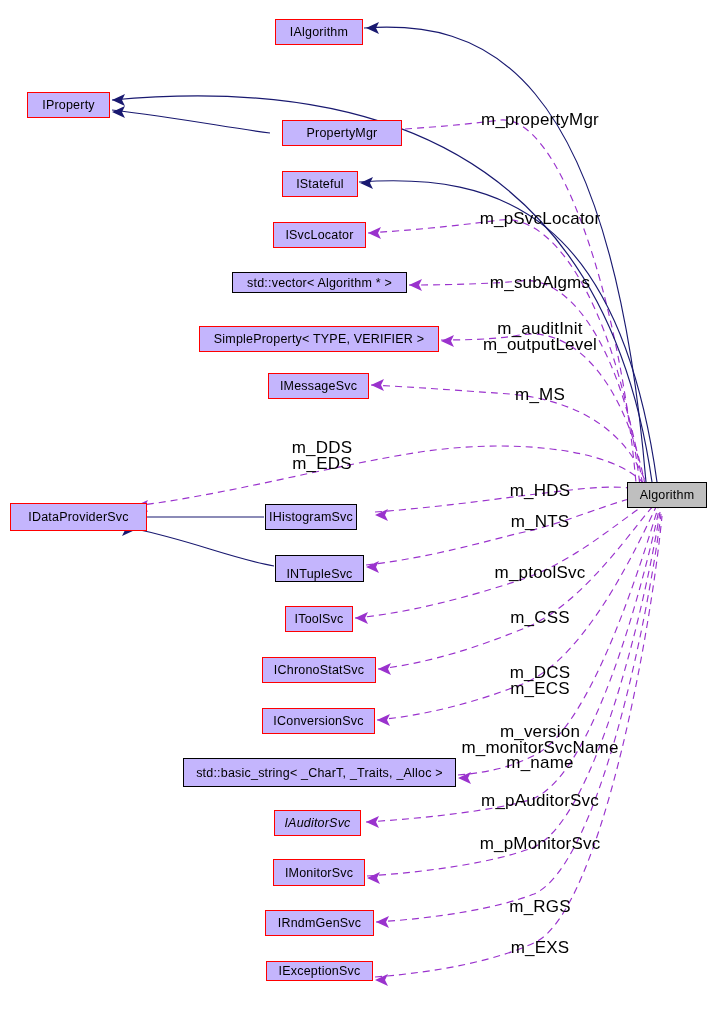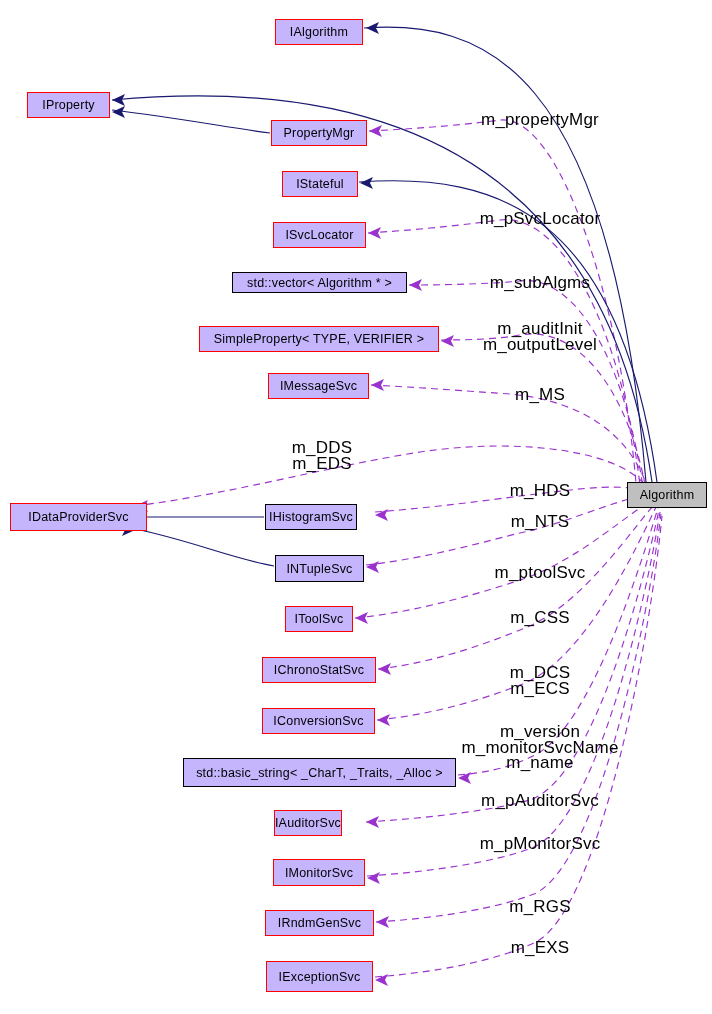--- a/index.html
+++ b/index.html
@@ -117,21 +117,21 @@
       </g>
   </svg>
 
   <div id="node-layer">
       <div class="node" style="left: 275px; top: 19px; width: 88px; height: 26px;">
         <span>IAlgorithm</span>
       </div>
       <div class="node" style="left: 27px; top: 92px; width: 83px; height: 26px;">
         <span>IProperty</span>
       </div>
-      <div class="node" style="left: 271px; top: 120px; width: 96px; height: 26px;">
+      <div class="node" style="left: 282px; top: 120px; width: 120px; height: 26px;">
         <span>PropertyMgr</span>
       </div>
       <div class="node" style="left: 282px; top: 171px; width: 76px; height: 26px;">
         <span>IStateful</span>
       </div>
       <div class="node" style="left: 273px; top: 222px; width: 93px; height: 26px;">
         <span>ISvcLocator</span>
       </div>
       <div class="node black-border" style="left: 232px; top: 272px; width: 175px; height: 21px;">
         <span>std::vector&lt; Algorithm * &gt;</span>
@@ -141,45 +141,45 @@
       </div>
       <div class="node" style="left: 268px; top: 373px; width: 101px; height: 26px;">
         <span>IMessageSvc</span>
       </div>
       <div class="node" style="left: 10px; top: 503px; width: 137px; height: 28px;">
         <span>IDataProviderSvc</span>
       </div>
       <div class="node black-border" style="left: 265px; top: 504px; width: 92px; height: 26px;">
         <span>IHistogramSvc</span>
       </div>
-      <div class="node black-border" style="left: 275px; top: 555px; width: 89px; height: 27px;">
+      <div class="node black-border" style="left: 275px; top: 555px; width: 89px; height: 27px; align-items: flex-end;">
         <span>INTupleSvc</span>
       </div>
       <div class="node" style="left: 285px; top: 606px; width: 68px; height: 26px;">
         <span>IToolSvc</span>
       </div>
       <div class="node" style="left: 262px; top: 657px; width: 114px; height: 26px;">
         <span>IChronoStatSvc</span>
       </div>
       <div class="node" style="left: 262px; top: 708px; width: 113px; height: 26px;">
         <span>IConversionSvc</span>
       </div>
       <div class="node black-border" style="left: 183px; top: 758px; width: 273px; height: 29px;">
         <span>std::basic_string&lt; _CharT, _Traits, _Alloc &gt;</span>
       </div>
-      <div class="node" style="left: 274px; top: 810px; width: 68px; height: 26px;">
+      <div class="node" style="left: 274px; top: 810px; width: 87px; height: 26px; font-style: italic;">
         <span>IAuditorSvc</span>
       </div>
       <div class="node" style="left: 273px; top: 859px; width: 92px; height: 27px;">
         <span>IMonitorSvc</span>
       </div>
       <div class="node" style="left: 265px; top: 910px; width: 109px; height: 26px;">
         <span>IRndmGenSvc</span>
       </div>
-      <div class="node" style="left: 266px; top: 961px; width: 107px; height: 31px;">
+      <div class="node" style="left: 266px; top: 961px; width: 107px; height: 20px;">
         <span>IExceptionSvc</span>
       </div>
       <div class="node focus-node" style="left: 627px; top: 482px; width: 80px; height: 26px;">
         <span>Algorithm</span>
       </div>
     </div>
   <div id="label-layer">
       <div class="edge-label" style="left: 540px; top: 112px;">m_propertyMgr</div>
       <div class="edge-label" style="left: 540px; top: 211px;">m_pSvcLocator</div>
       <div class="edge-label" style="left: 540px; top: 275px;">m_subAlgms</div>

